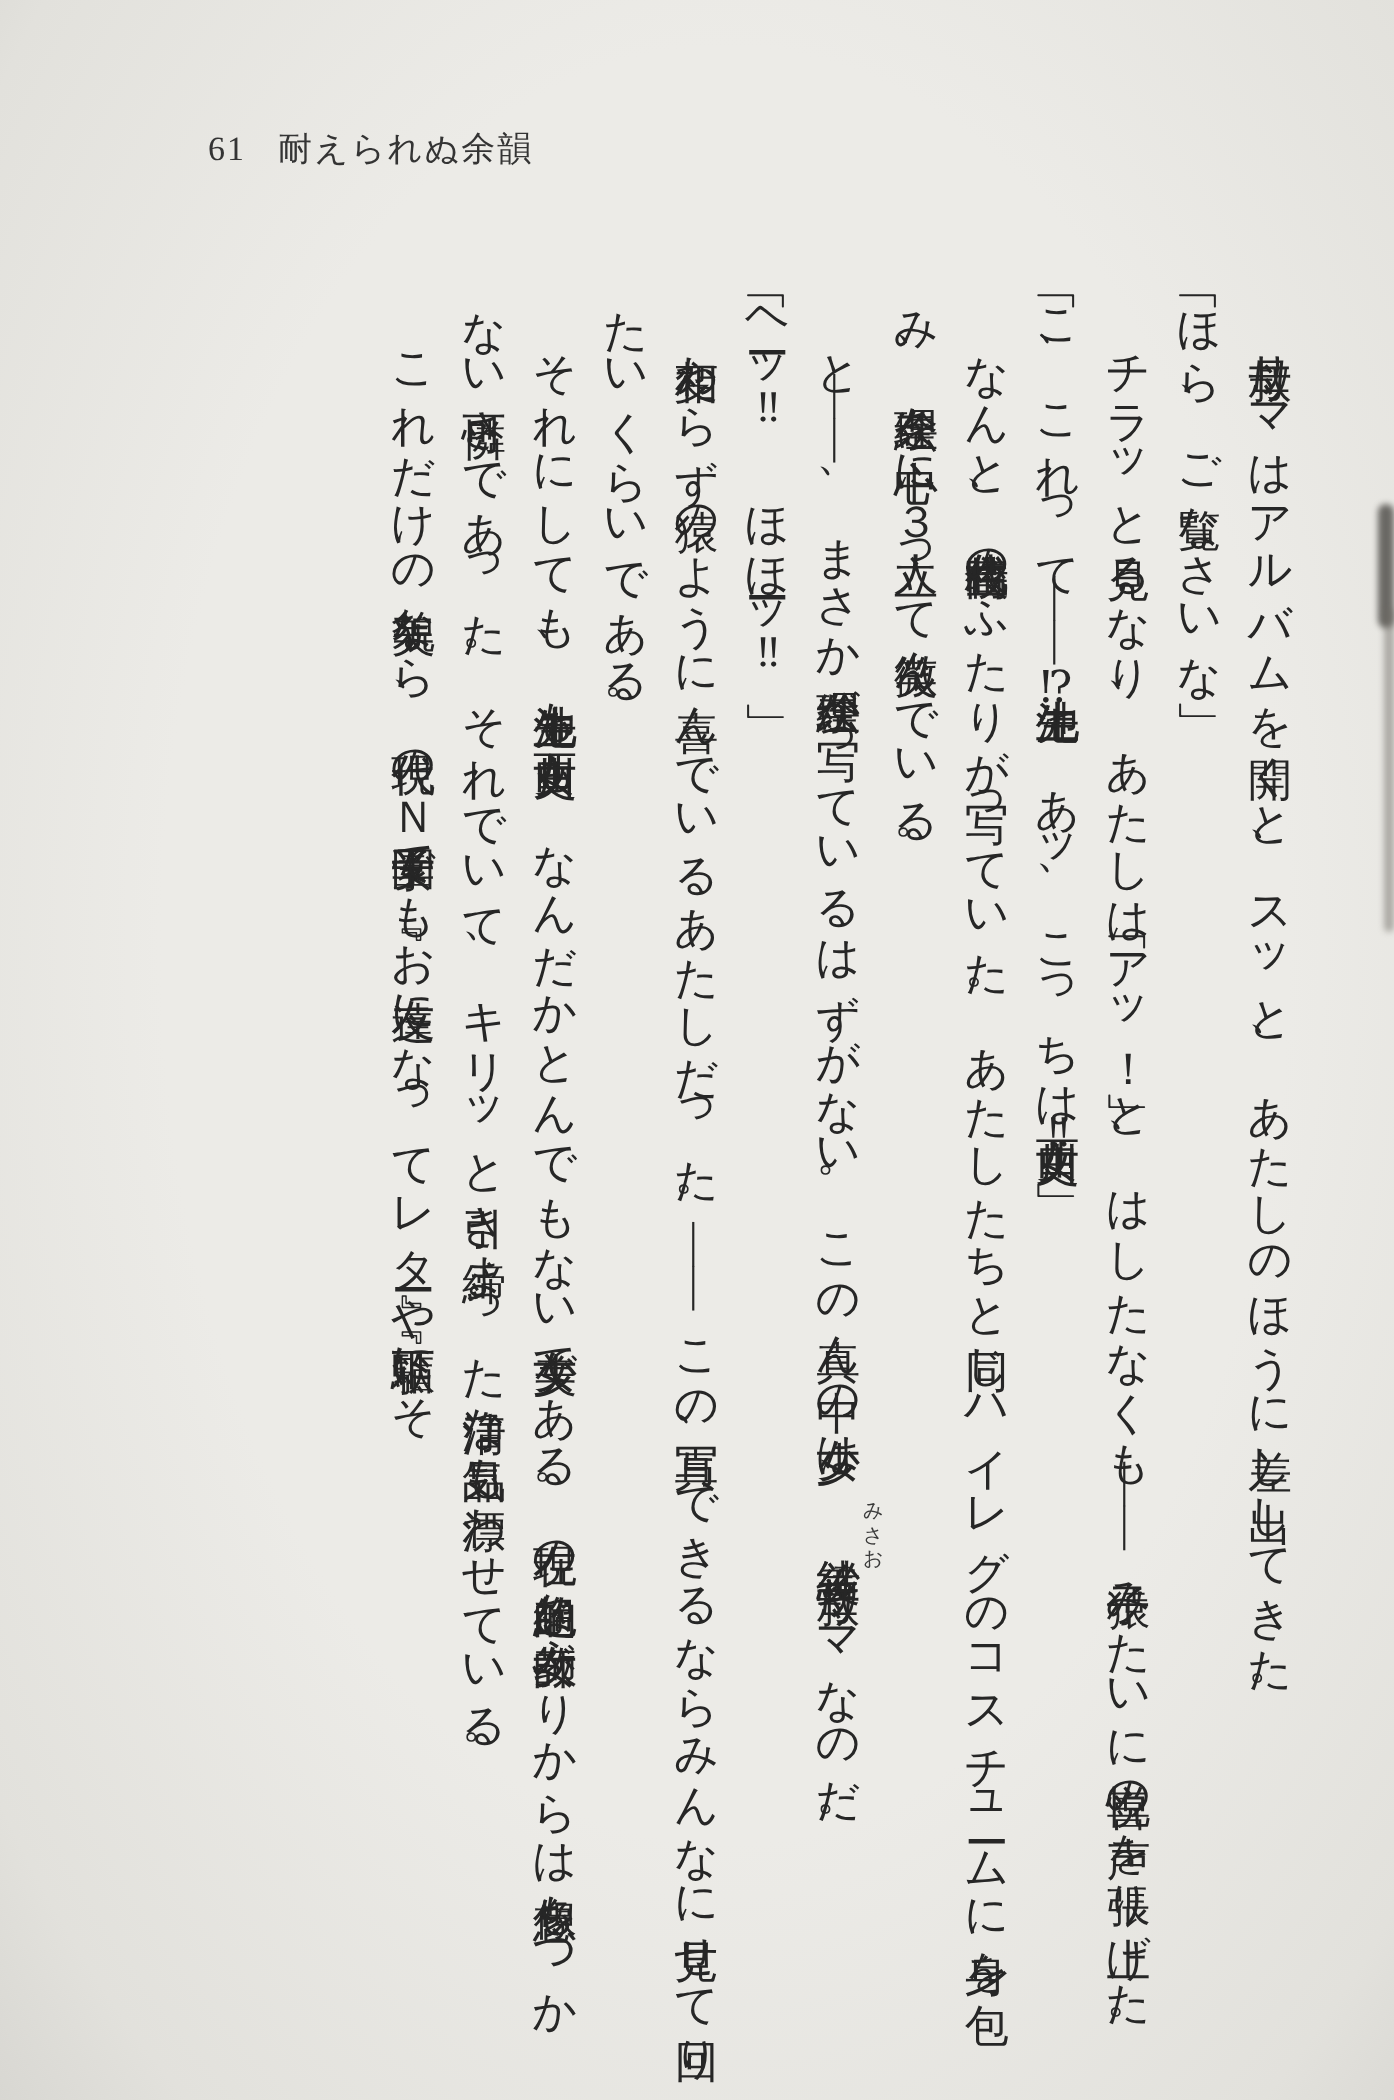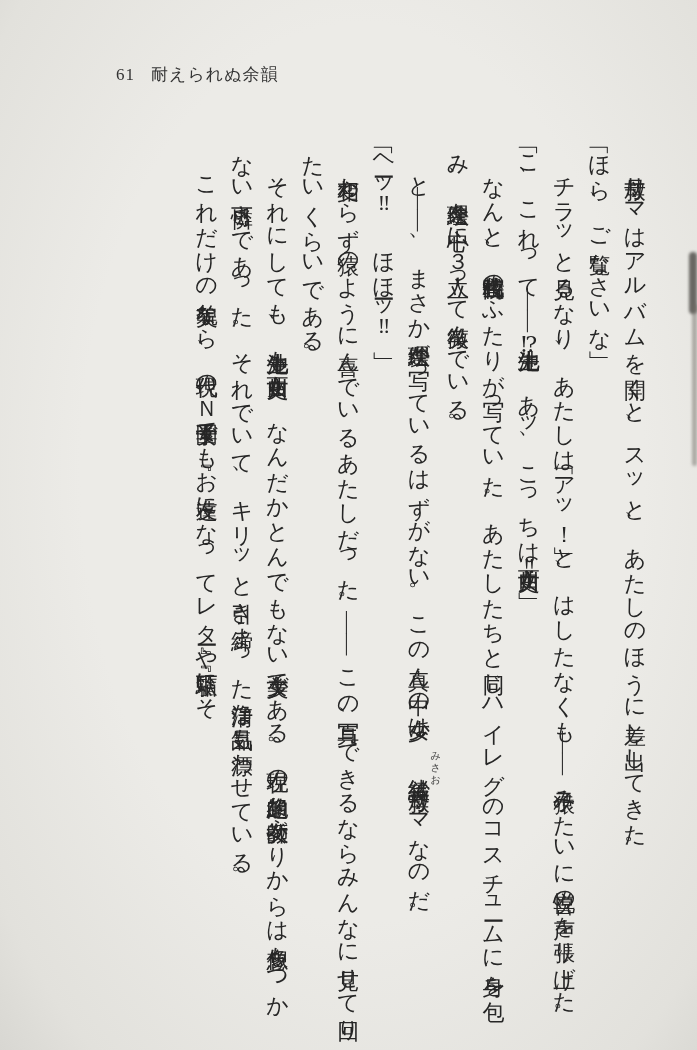--- a/index.html
+++ b/index.html
@@ -3,21 +3,21 @@
 <meta charset="utf-8">
 <style>
   html,body{margin:0;padding:0;}
   body{
     width:697px;height:1050px;position:relative;overflow:hidden;
     background:radial-gradient(ellipse at 52% 45%, #ecebe7 55%, #e2e1dc 88%, #d8d7d2 100%);
     font-family:"Liberation Serif","DejaVu Serif",serif;
     color:#262626;
   }
   .header{
-    position:absolute;top:63px;left:116px;
+    position:absolute;top:63px;left:104px;
     font-size:17px;color:#343434;letter-spacing:1px;white-space:nowrap;
   }
   .page-number{margin-right:16px;}
   .text-block{
     position:absolute;top:140px;right:44px;height:890px;
     writing-mode:vertical-rl;text-orientation:mixed;
     font-size:22px;line-height:35.4px;letter-spacing:0;
     color:#262626;
   }
   .text-block p{margin:0;padding:0;}

